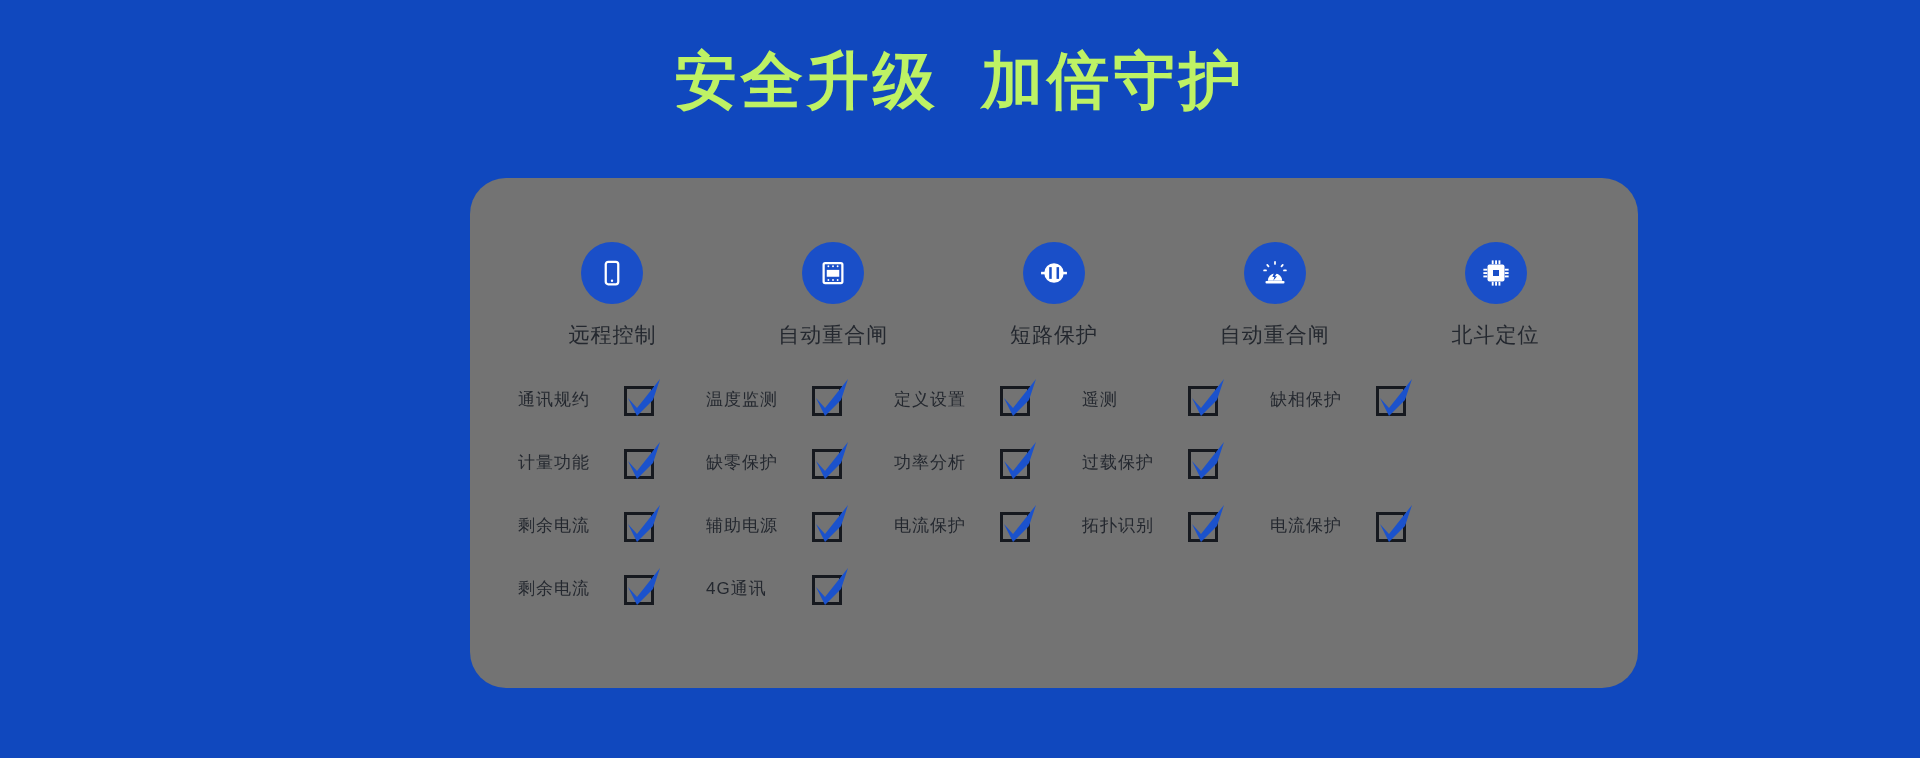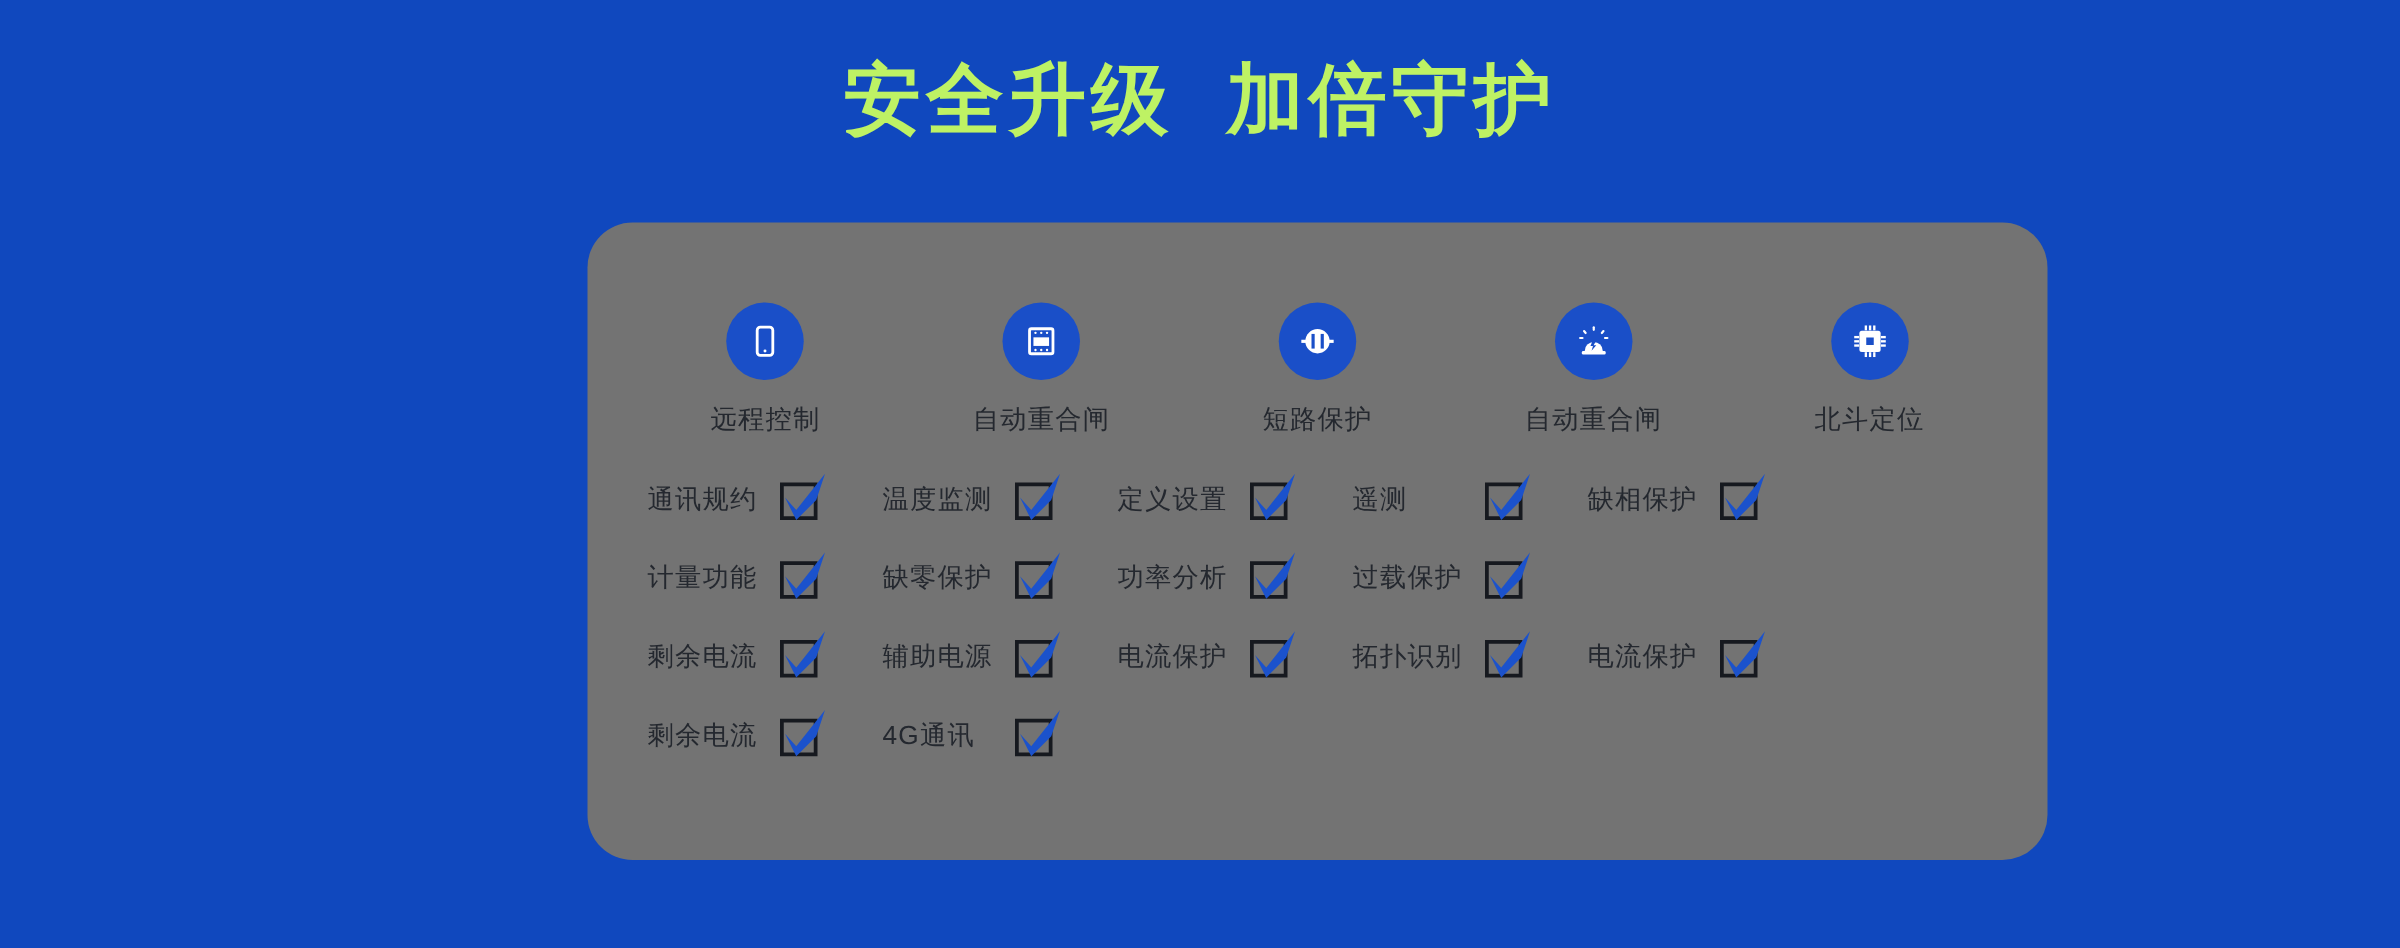--- a/index.html
+++ b/index.html
@@ -97,21 +97,21 @@
 
   .check-item {
     width: 188px;
     display: flex;
     align-items: center;
     flex: 0 0 188px;
   }
 
   .check-text {
     color: #24282F;
-    font-size: 21px;
+    font-size: 17px;
     letter-spacing: 1px;
     white-space: nowrap;
     min-width: 92px;
   }
 
   .check-mark {
     position: relative;
     width: 34px;
     height: 34px;
     margin-left: 14px;

